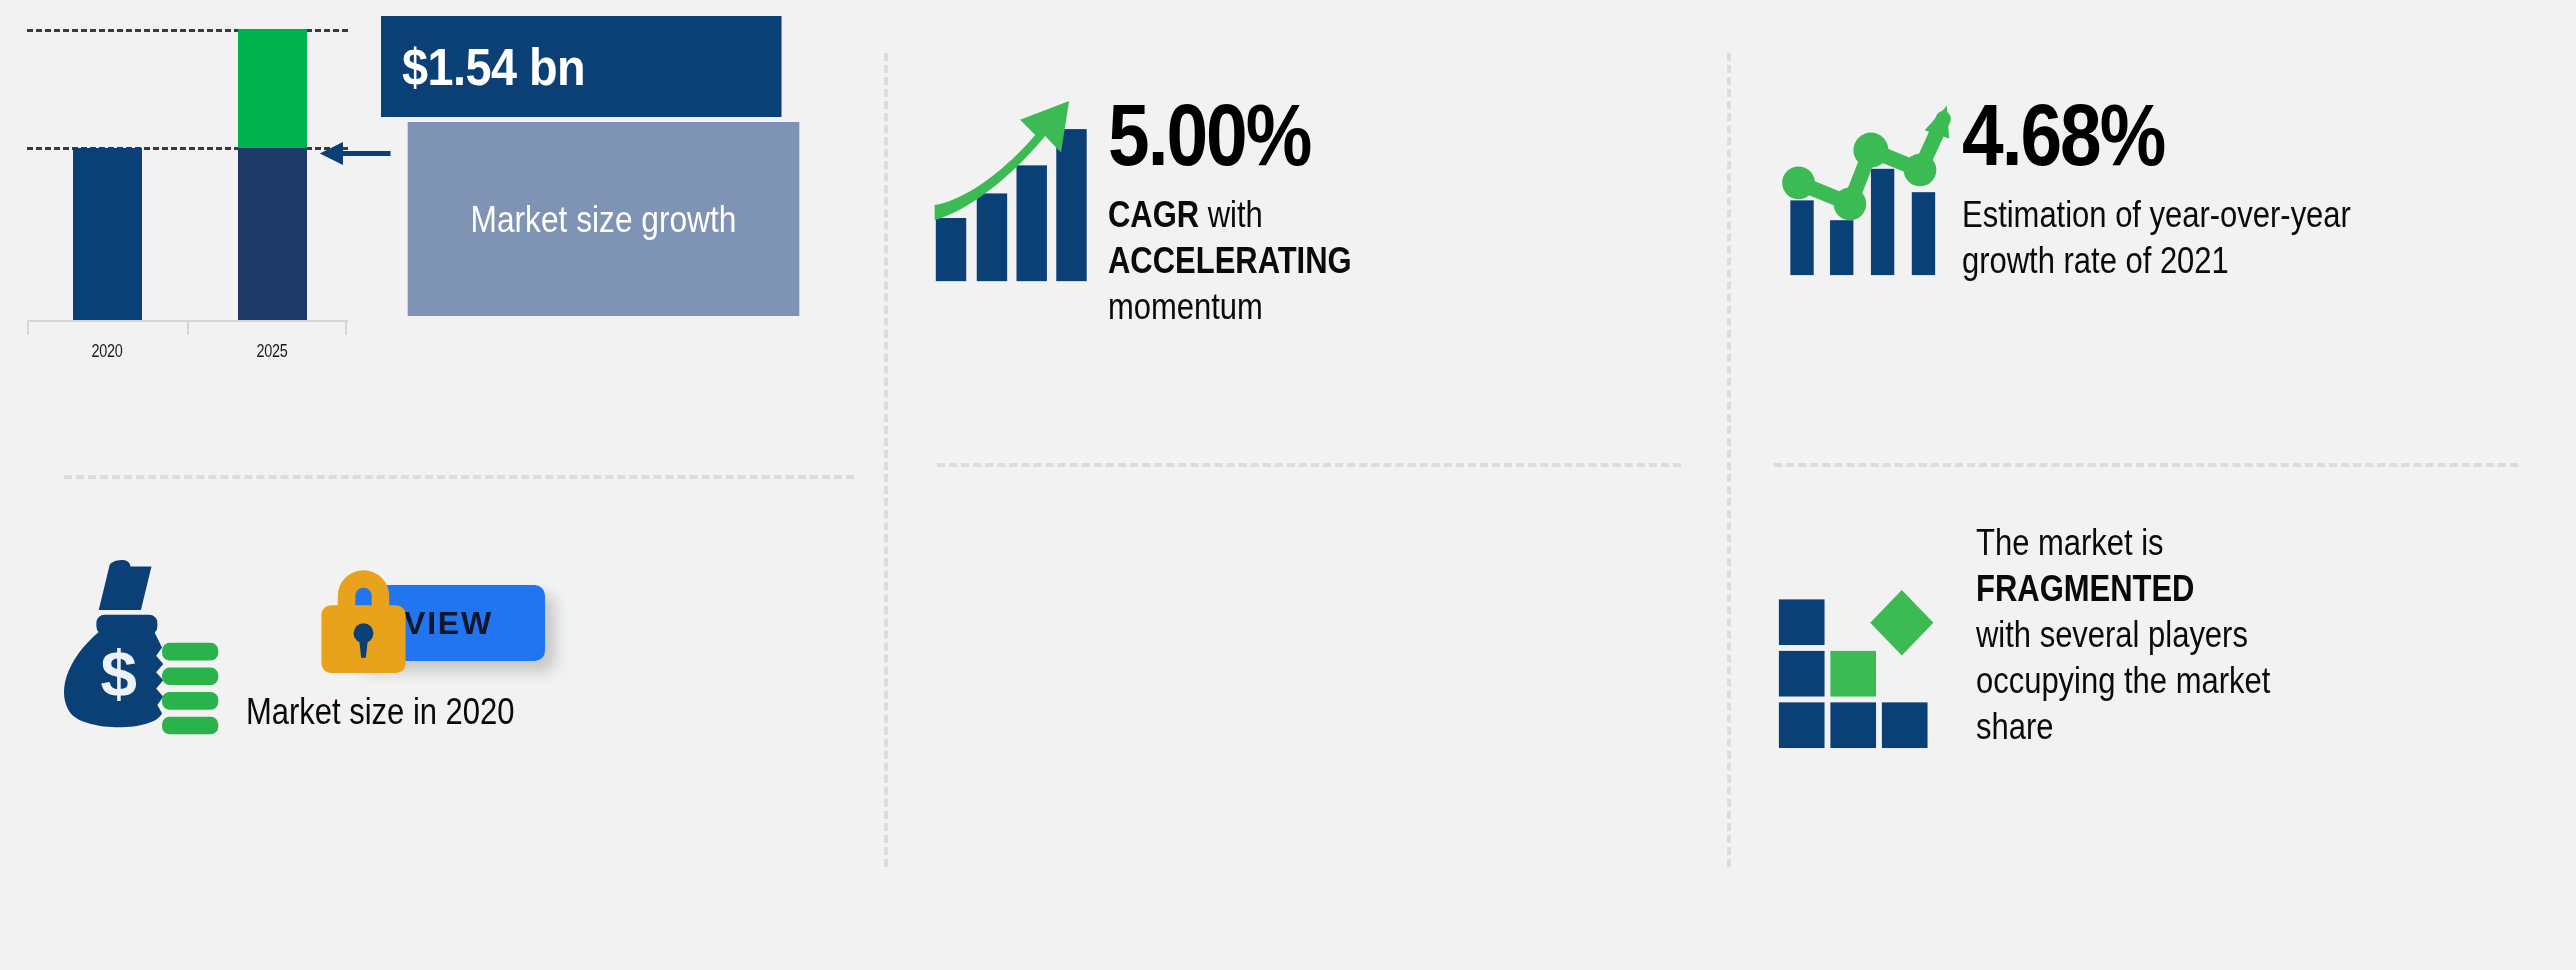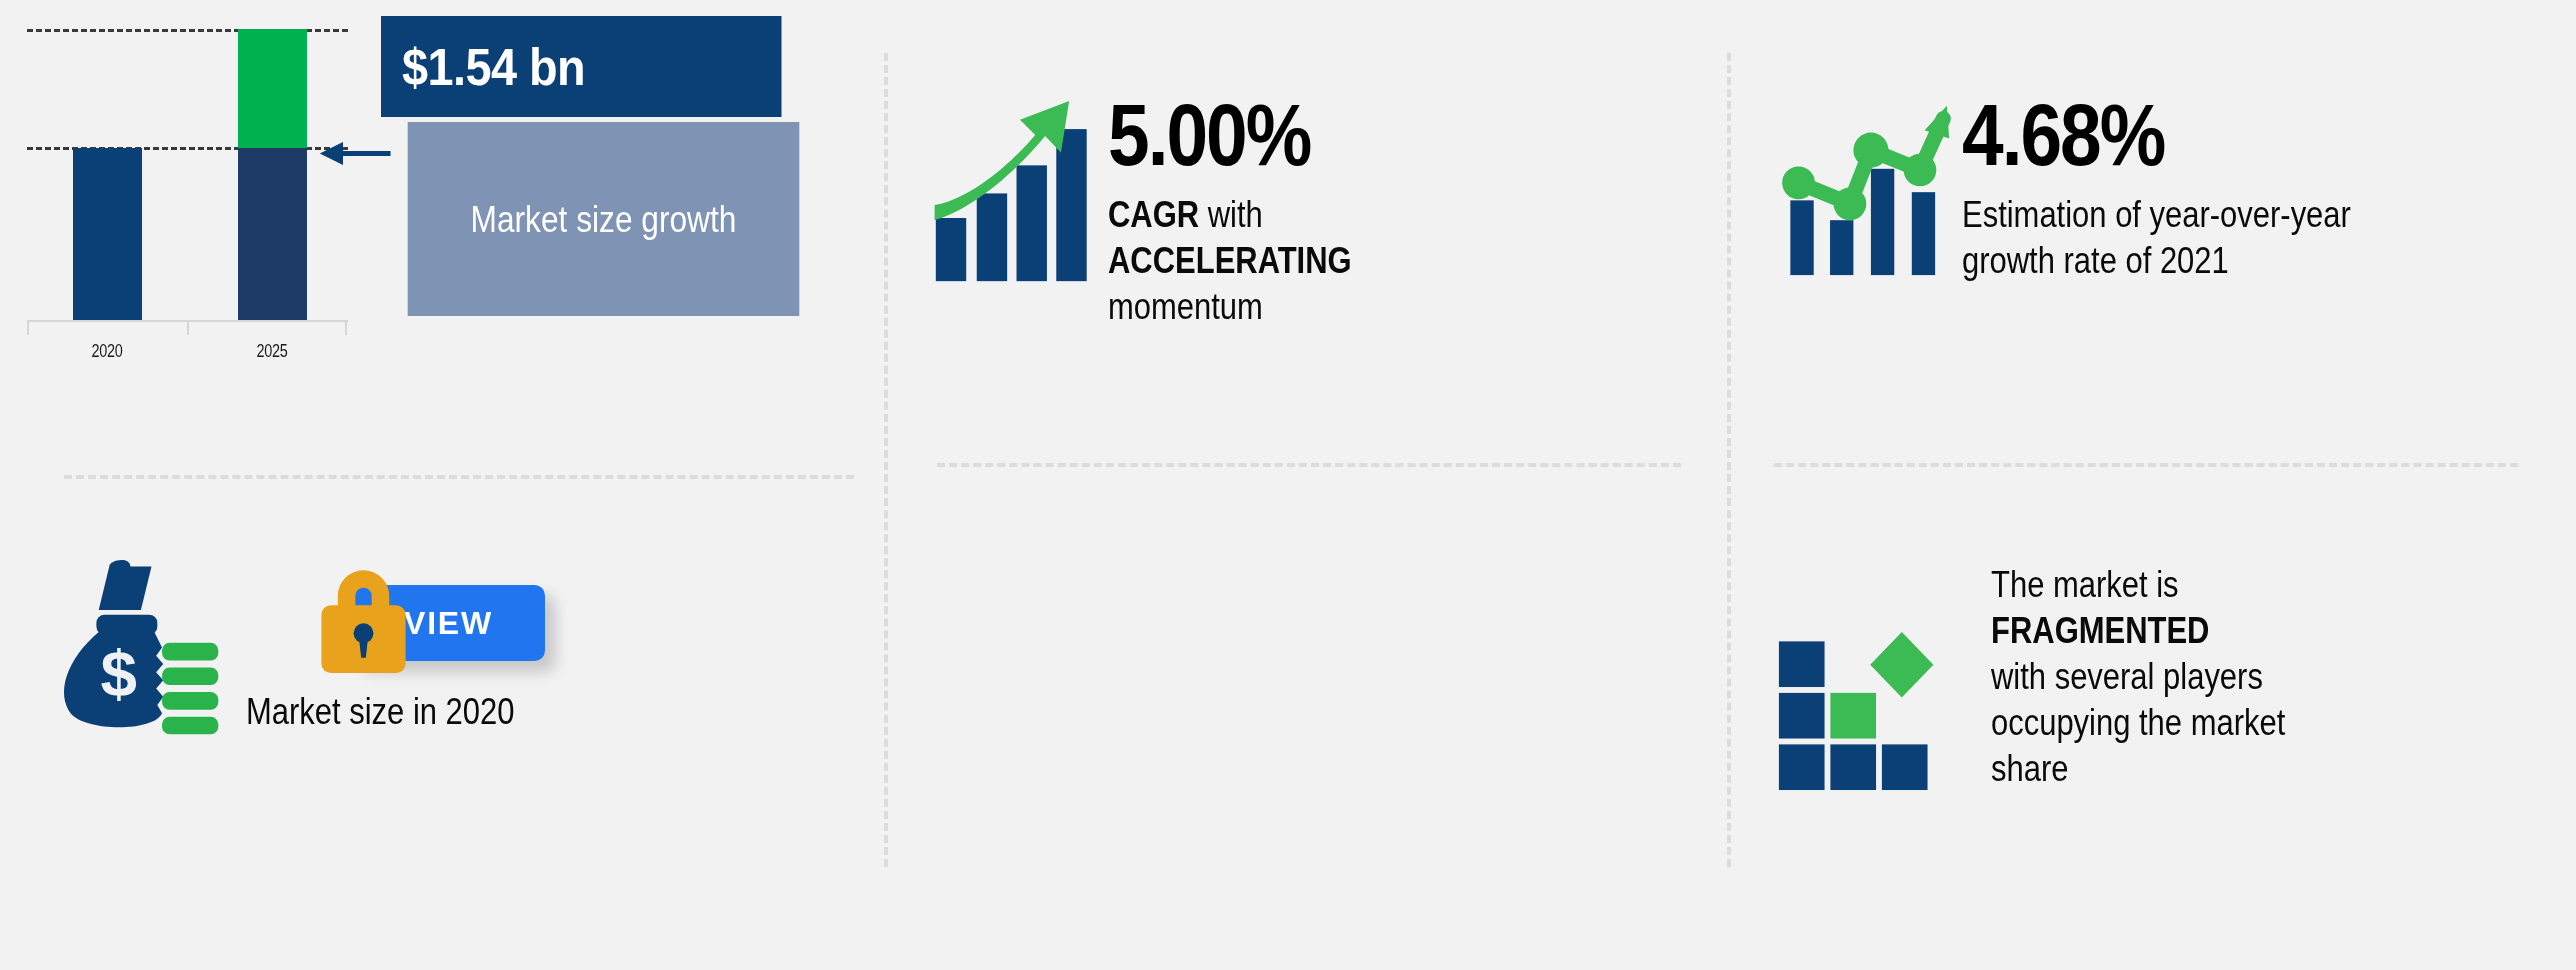--- a/index.html
+++ b/index.html
@@ -68,21 +68,21 @@
   }
   .desc b{font-weight:bold;}
 
   
   #ms2020{left:53px;top:550px;width:761px;height:252px;}
   .view-btn{
     position:absolute;left:299px;top:35px;
     width:193px;height:76px;background:#2176f0;border-radius:10.5px;
     box-shadow:9.4px 10.5px 15px rgba(0,0,0,0.18);
     display:flex;align-items:center;justify-content:center;
-    color:#ffffff;font-size:32px;font-weight:bold;letter-spacing:1.8px;
+    color:#0f172a;font-size:32px;font-weight:bold;letter-spacing:1.8px;
   }
   .ms-label{
     position:absolute;left:193px;top:141px;width:527px;
     font-size:36px;color:#0a0a0a;
     transform:scaleX(0.86);transform-origin:left top;
   }
   svg{display:block;overflow:visible;}
 </style>
 </head>
 <body>
@@ -194,21 +194,21 @@
         <path d="M92 128 L 108 128 L 104 164 L 96 164 Z" fill="#0b4077"></path>
       </svg>
     </div>
 
     <div class="view-btn">VIEW</div>
 
     <div class="ms-label">Market size in 2020</div>
   </div>
 
 
-  <div class="stat" style="left:1774px;top:562px;gap:15px;">
+  <div class="stat" style="left:1774px;top:520px;">
     <div class="stat-ico" style="margin-top:63px;">
       <svg width="176" height="158" viewBox="0 0 300 270">
         <rect x="8" y="28" width="78" height="78" fill="#0b4077"></rect>
         <rect x="8" y="116" width="78" height="78" fill="#0b4077"></rect>
         <rect x="96" y="116" width="78" height="78" fill="#3cba54"></rect>
         <rect x="8" y="204" width="78" height="78" fill="#0b4077"></rect>
         <rect x="96" y="204" width="78" height="78" fill="#0b4077"></rect>
         <rect x="184" y="204" width="78" height="78" fill="#0b4077"></rect>
         <polygon points="218,12 272,68 218,124 164,68" fill="#3cba54"></polygon>
       </svg>

